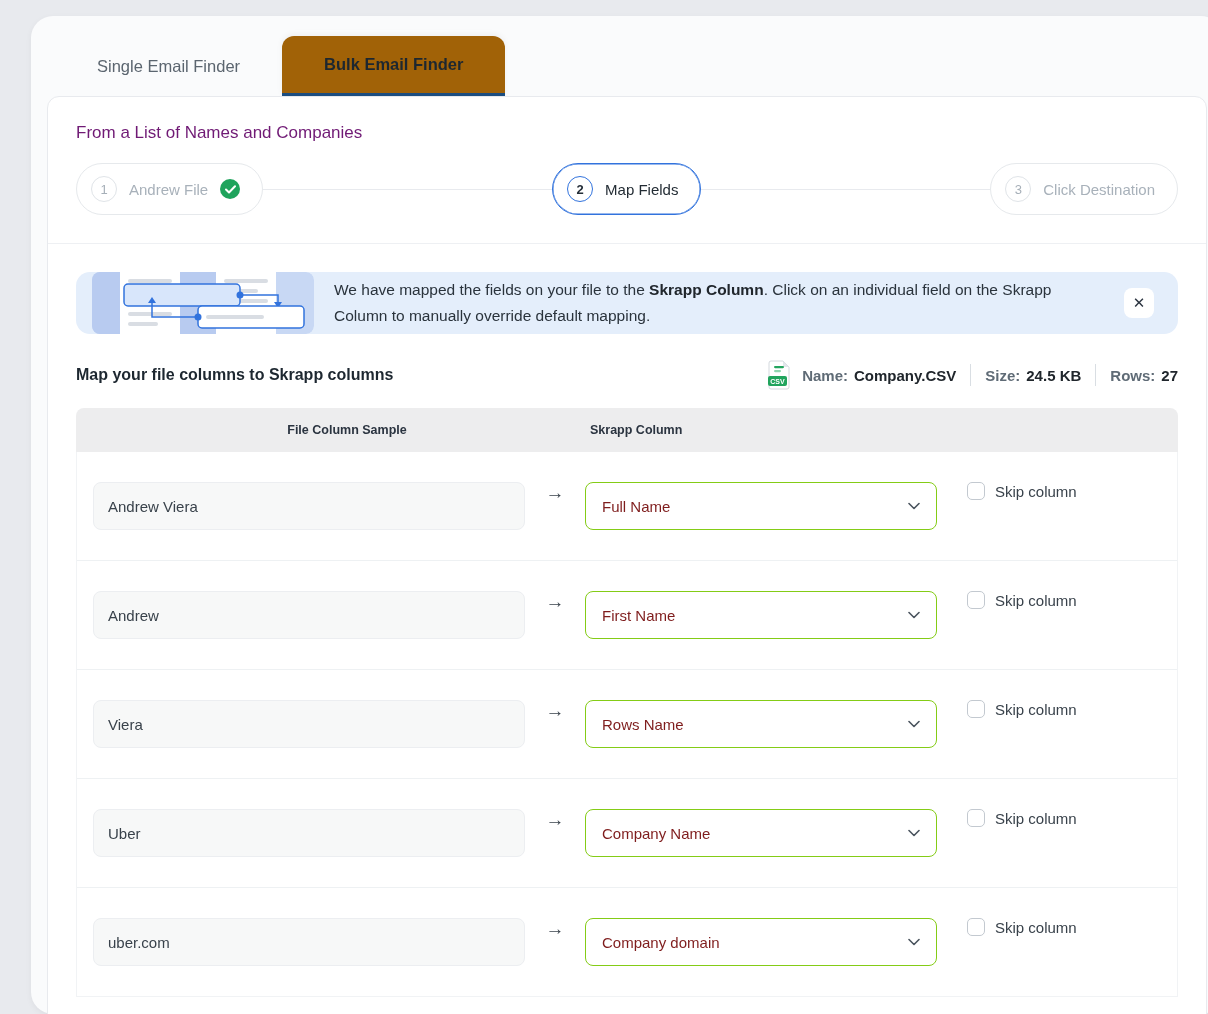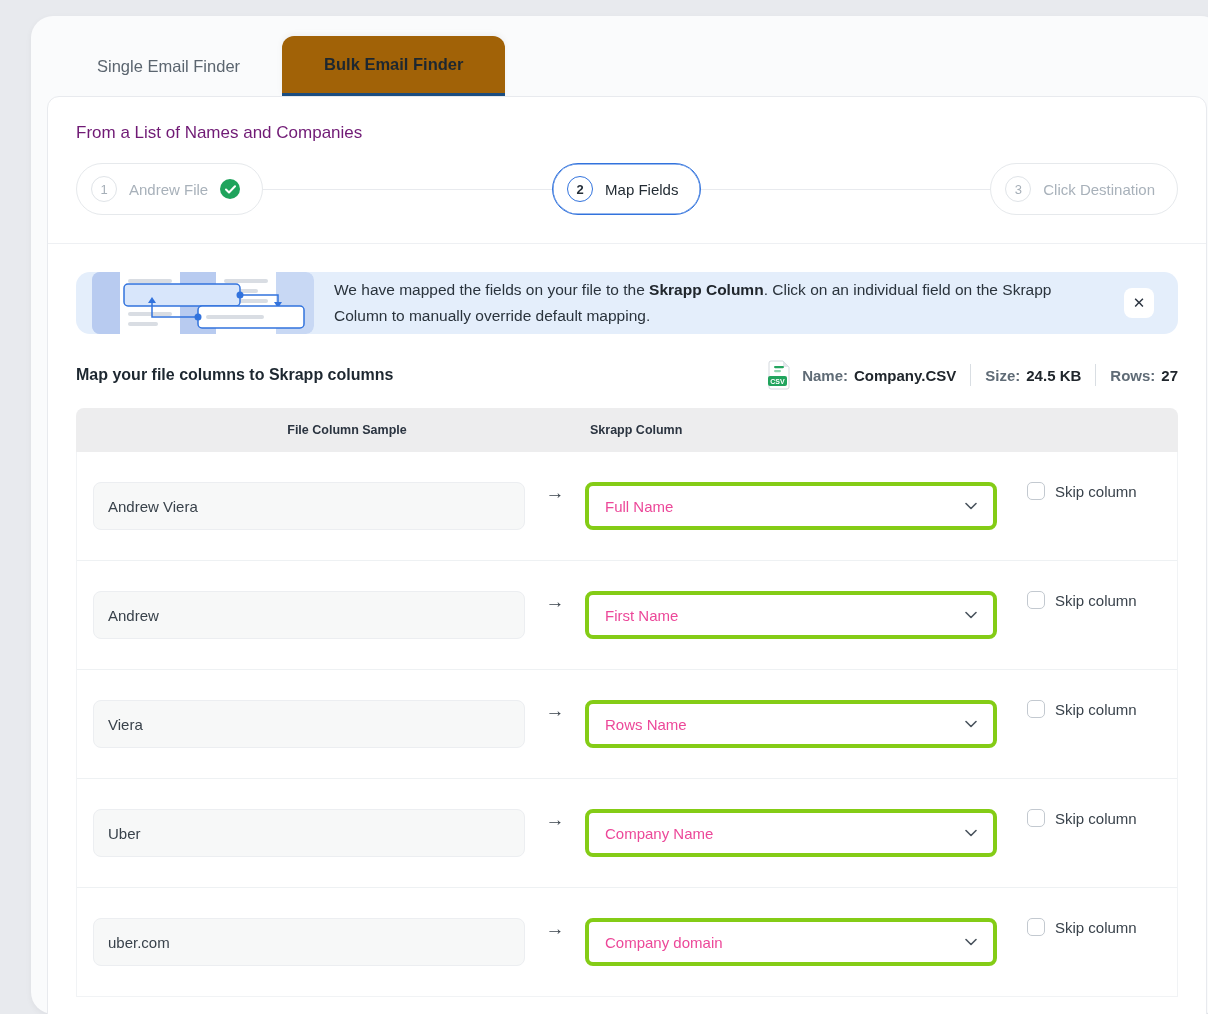--- a/index.html
+++ b/index.html
@@ -85,23 +85,23 @@
   .tbody { border:1px solid #f1f3f5; border-top:none; }
   .trow { display:flex; align-items:flex-start; padding:30px 16px; border-bottom:1px solid #eef1f3; }
   .trow:last-child { border-bottom:none; }
   .sample-box {
     width:432px; height:48px; background:#f7f8f8; border:1px solid #eceef1;
     border-radius:8px; display:flex; align-items:center; padding:0 14px;
     font-size:15px; color:#39424b; cursor:text;
   }
   .arrow-cell { width:60px; text-align:center; font-size:19px; color:#39424b; }
   .select-box {
-    width:412px; height:48px; background:#fff; border:4px solid #84cc16;
+    width:352px; height:48px; background:#fff; border:1px solid #84cc16;
     border-radius:8px; display:flex; align-items:center; justify-content:space-between;
-    padding:0 16px; font-size:15px; color:#ec4899; cursor:pointer;
+    padding:0 16px; font-size:15px; color:#7f1d1d; cursor:pointer;
   }
   .skip-group { display:flex; align-items:center; gap:10px; margin-left:30px; }
   .checkbox {
     width:18px; height:18px; border:1.5px solid #c3c9d0; border-radius:5px;
     background:#fff; cursor:pointer; flex:none;
   }
   .skip-label { font-size:15px; color:#39424b; }
   
   .footer { display:flex; justify-content:center; gap:10px; padding:38px 0 26px; }
   .btn {

